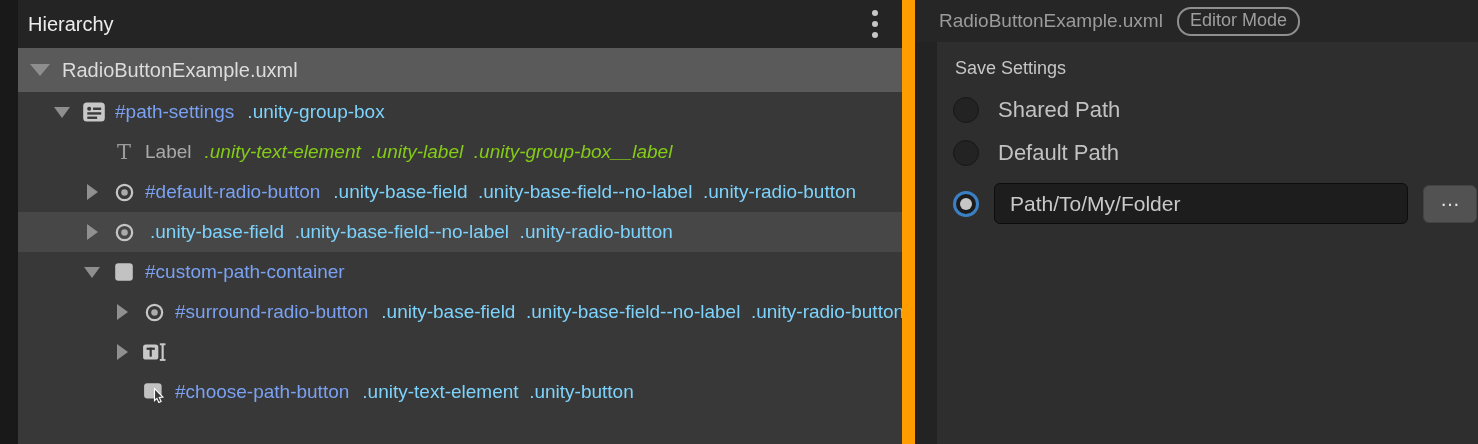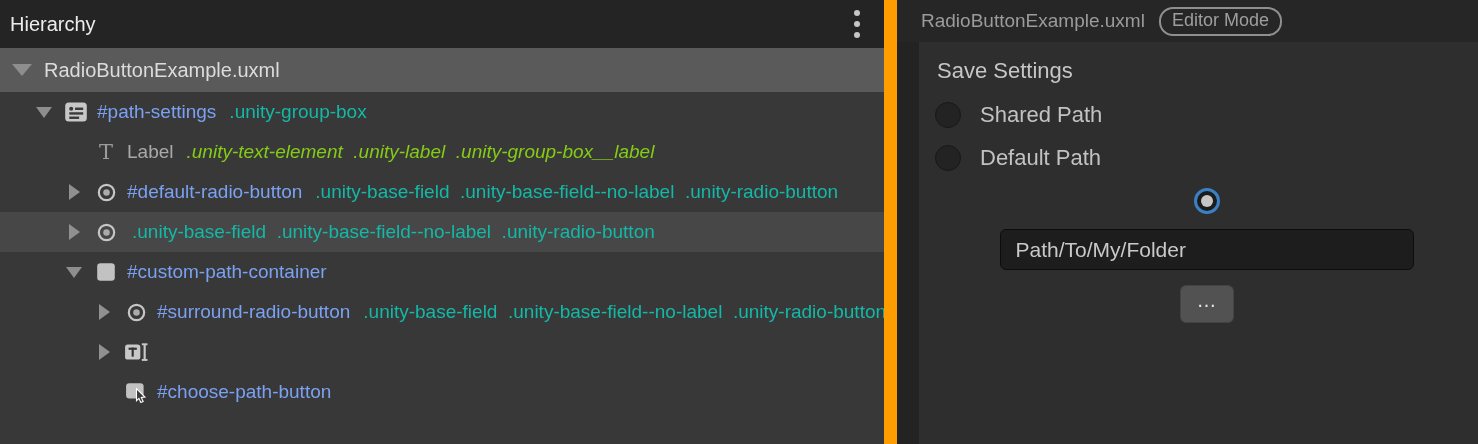--- a/index.html
+++ b/index.html
@@ -1,19 +1,20 @@
 <!DOCTYPE html>
 <html><head>
 <meta charset="utf-8">
 <style>
   html,body{margin:0;padding:0;background:#191919;}
   *{box-sizing:border-box;}
   .app{
     width:1478px;height:444px;display:flex;overflow:hidden;
     font-family:"Liberation Sans","DejaVu Sans",sans-serif;
+    padding-left:18px;
     -webkit-font-smoothing:antialiased;
   }
   
   .left-panel{width:884px;flex:none;background:#383838;display:flex;flex-direction:column;overflow:hidden;}
   .hier-header{height:48px;flex:none;background:#242424;display:flex;align-items:center;
     justify-content:space-between;padding:0 18px 0 10px;color:#ececec;font-size:20px;}
   .kebab{display:flex;flex-direction:column;gap:5px;padding:4px 6px;cursor:pointer;}
   .kebab i{width:6px;height:6px;border-radius:50%;background:#c6c6c6;display:block;}
   .root-row{height:44px;flex:none;background:#5a5a5a;display:flex;align-items:center;
     padding-left:12px;color:#dcdcdc;font-size:20px;}
@@ -25,38 +26,38 @@
   .lv1{padding-left:32px;} .lv2{padding-left:62px;} .lv3{padding-left:92px;}
   .slot{width:24px;flex:none;display:flex;align-items:center;justify-content:center;}
   .tri-right{width:0;height:0;border-top:8px solid transparent;border-bottom:8px solid transparent;
     border-left:11px solid #909090;}
   .tri-down{width:0;height:0;border-left:8px solid transparent;border-right:8px solid transparent;
     border-top:11px solid #8e8e8e;}
   .ticon{width:26px;height:24px;flex:none;margin-left:7px;display:flex;align-items:center;justify-content:center;}
   .label-glyph{font-family:"DejaVu Serif","Liberation Serif",serif;color:#9b9b9b;font-size:21px;line-height:1;}
   .name-id{color:#7aa1f2;margin-left:8px;}
   .name-gray{color:#a9a9a9;margin-left:8px;}
-  .classes{color:#14b8a6;margin-left:13px;white-space:pre;}
+  .classes{color:#7dd3fc;margin-left:13px;white-space:pre;}
   .classes.dim{color:#84cc16;font-style:italic;}
   
   .divider{width:13px;flex:none;background:#FF9C00;}
   
   .right-panel{flex:1;background:#232323;display:flex;flex-direction:column;overflow:hidden;}
   .right-header{height:42px;flex:none;background:#262626;display:flex;align-items:center;
     padding-left:24px;gap:14px;}
   .right-title{color:#9b9b9b;font-size:19px;}
   .badge{border:2px solid #8f8f8f;color:#9e9e9e;border-radius:14px;padding:1px 11px 3px;font-size:18px;}
   .right-body{flex:1;margin-left:22px;background:#2e2e2e;padding:16px 0 0 16px;overflow:hidden;}
-  .heading{color:#c6c6c6;font-size:22px;margin:0 0 18px 2px;}
+  .heading{color:#c6c6c6;font-size:18px;margin:0 0 18px 2px;}
   .radio-row{display:flex;align-items:center;gap:19px;margin-bottom:17px;}
   .radio{width:26px;height:26px;border-radius:50%;background:#232323;border:1px solid #181818;flex:none;cursor:pointer;}
   .radio.checked{border:3px solid #3c80c4;background:#1c1c1c;display:flex;align-items:center;justify-content:center;}
   .radio.checked::after{content:"";width:12px;height:12px;border-radius:50%;background:#c6c6c6;}
   .radio-label{color:#c2c2c2;font-size:22px;}
-  .path-row{display:flex;align-items:center;gap:15px;flex-direction:column;}
+  .path-row{display:flex;align-items:center;gap:15px;}
   .path-input{width:414px;height:41px;background:#1d1d1d;border:1px solid #0d0d0d;border-radius:6px;
     color:#c9c9c9;font-size:21px;padding:0 15px;outline:none;
     font-family:"Liberation Sans","DejaVu Sans",sans-serif;}
   .browse-btn{width:54px;height:38px;background:#525252;border:1px solid #434343;border-radius:6px;
     color:#e6e6e6;font-size:20px;display:flex;align-items:center;justify-content:center;
     padding-bottom:8px;cursor:pointer;}
   svg{display:block;}
 </style>
 </head>
 <body>
@@ -179,20 +180,21 @@
 
       <div class="tree-row lv3">
         <span class="slot"></span>
         <span class="ticon">
           <svg width="23" height="22" viewBox="0 0 21 20">
               <rect x="1" y="2" width="16" height="14" rx="3" fill="#c2c2c2"></rect>
               <path d="M10.5 7 L18.2 14.6 L14.9 14.9 L16.6 18.6 L14.4 19.6 L12.7 15.8 L10.5 18 Z" fill="#3a3a3a" stroke="#ffffff" stroke-width="1"></path>
             </svg>
         </span>
         <span class="name-id">#choose-path-button</span>
+        <span class="classes">.unity-text-element  .unity-button</span>
       </div>
 
     </div>
   </div>
 
   <div class="divider"></div>
 
   <div class="right-panel">
 
     <div class="right-header">

